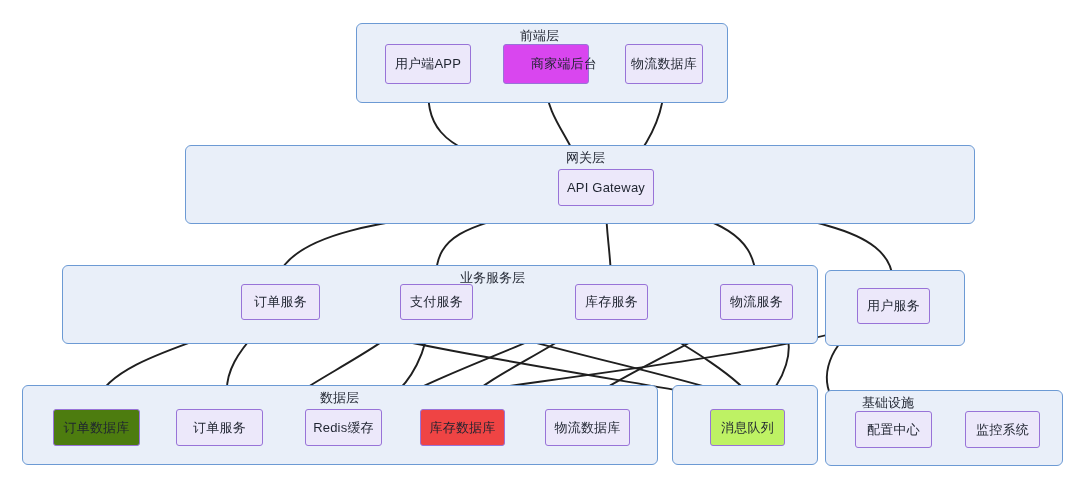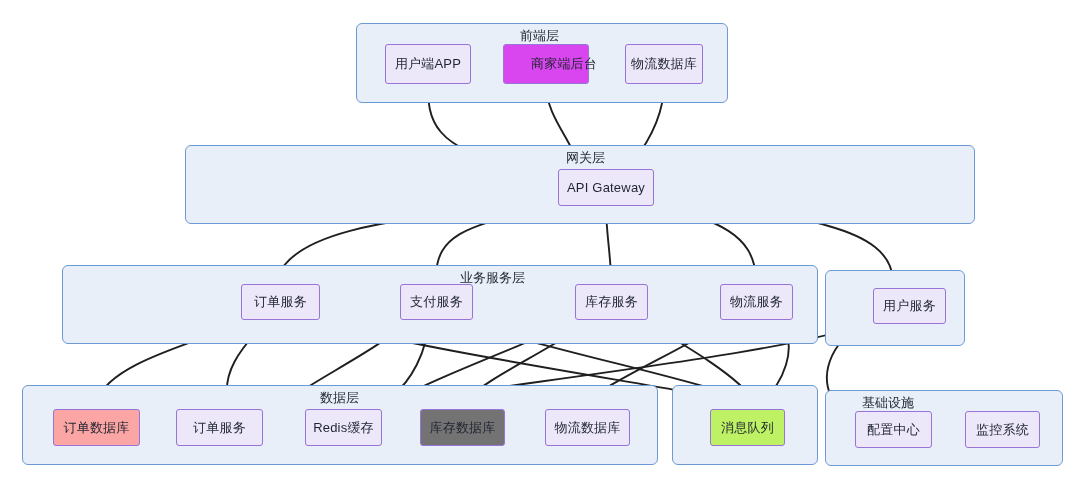--- a/index.html
+++ b/index.html
@@ -88,24 +88,24 @@
     </div>
   <div id="nodes">
       <div class="node" style="left: 385px; top: 44px; width: 86px; height: 40px; background: rgb(236, 232, 250); border-color: rgb(152, 115, 216); color: rgb(31, 36, 48);">用户端APP</div>
       <div class="node" style="left: 503px; top: 44px; width: 86px; height: 40px; background: #d946ef; border-color: rgb(152, 115, 216); color: rgb(31, 36, 48); padding-left: 36px;">商家端后台</div>
       <div class="node" style="left: 625px; top: 44px; width: 78px; height: 40px; background: rgb(236, 232, 250); border-color: rgb(152, 115, 216); color: rgb(31, 36, 48);">物流数据库</div>
       <div class="node" style="left: 558px; top: 169px; width: 96px; height: 37px; background: rgb(236, 232, 250); border-color: rgb(152, 115, 216); color: rgb(31, 36, 48);">API Gateway</div>
       <div class="node" style="left: 241px; top: 284px; width: 79px; height: 36px; background: rgb(236, 232, 250); border-color: rgb(152, 115, 216); color: rgb(31, 36, 48);">订单服务</div>
       <div class="node" style="left: 400px; top: 284px; width: 73px; height: 36px; background: rgb(236, 232, 250); border-color: rgb(152, 115, 216); color: rgb(31, 36, 48);">支付服务</div>
       <div class="node" style="left: 575px; top: 284px; width: 73px; height: 36px; background: rgb(236, 232, 250); border-color: rgb(152, 115, 216); color: rgb(31, 36, 48);">库存服务</div>
       <div class="node" style="left: 720px; top: 284px; width: 73px; height: 36px; background: rgb(236, 232, 250); border-color: rgb(152, 115, 216); color: rgb(31, 36, 48);">物流服务</div>
-      <div class="node" style="left: 857px; top: 288px; width: 73px; height: 36px; background: rgb(236, 232, 250); border-color: rgb(152, 115, 216); color: rgb(31, 36, 48); margin-left: 16px;">用户服务</div>
-      <div class="node" style="left: 53px; top: 409px; width: 87px; height: 37px; background: #fca5a5; border-color: rgb(152, 115, 216); color: rgb(31, 36, 48);">订单数据库</div>
+      <div class="node" style="left: 857px; top: 288px; width: 73px; height: 36px; background: rgb(236, 232, 250); border-color: rgb(152, 115, 216); color: rgb(31, 36, 48);">用户服务</div>
+      <div class="node" style="left: 53px; top: 409px; width: 87px; height: 37px; background: #4d7c0f; border-color: rgb(152, 115, 216); color: rgb(31, 36, 48);">订单数据库</div>
       <div class="node" style="left: 176px; top: 409px; width: 87px; height: 37px; background: rgb(236, 232, 250); border-color: rgb(152, 115, 216); color: rgb(31, 36, 48);">订单服务</div>
       <div class="node" style="left: 305px; top: 409px; width: 77px; height: 37px; background: rgb(236, 232, 250); border-color: rgb(152, 115, 216); color: rgb(31, 36, 48);">Redis缓存</div>
-      <div class="node" style="left: 420px; top: 409px; width: 85px; height: 37px; background: #737373; border-color: rgb(152, 115, 216); color: rgb(31, 36, 48);">库存数据库</div>
+      <div class="node" style="left: 420px; top: 409px; width: 85px; height: 37px; background: #ef4444; border-color: rgb(152, 115, 216); color: rgb(31, 36, 48);">库存数据库</div>
       <div class="node" style="left: 545px; top: 409px; width: 85px; height: 37px; background: rgb(236, 232, 250); border-color: rgb(152, 115, 216); color: rgb(31, 36, 48);">物流数据库</div>
       <div class="node" style="left: 710px; top: 409px; width: 75px; height: 37px; background: #bef264; border-color: rgb(152, 115, 216); color: rgb(31, 36, 48);">消息队列</div>
       <div class="node" style="left: 855px; top: 411px; width: 77px; height: 37px; background: rgb(236, 232, 250); border-color: rgb(152, 115, 216); color: rgb(31, 36, 48);">配置中心</div>
       <div class="node" style="left: 965px; top: 411px; width: 75px; height: 37px; background: rgb(236, 232, 250); border-color: rgb(152, 115, 216); color: rgb(31, 36, 48);">监控系统</div>
     </div>
 
 </div>
 
 </body></html>

